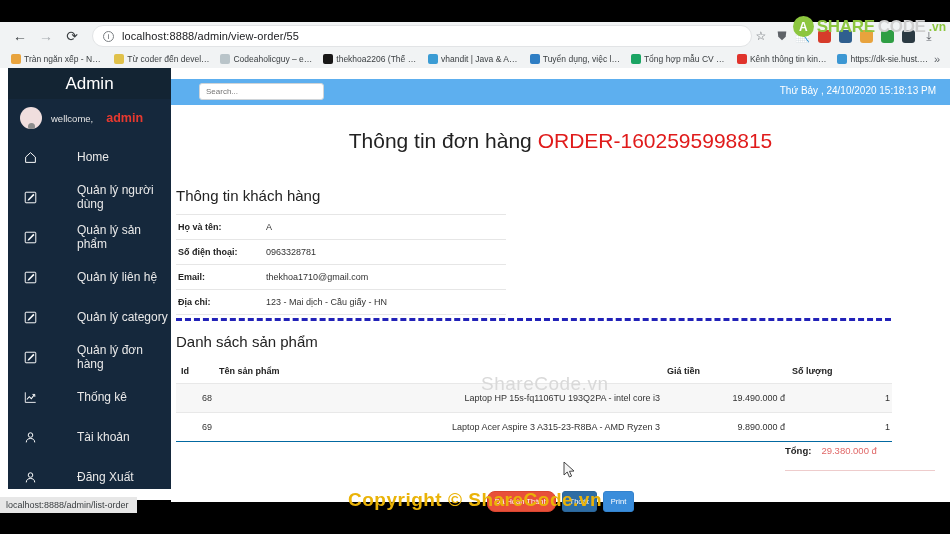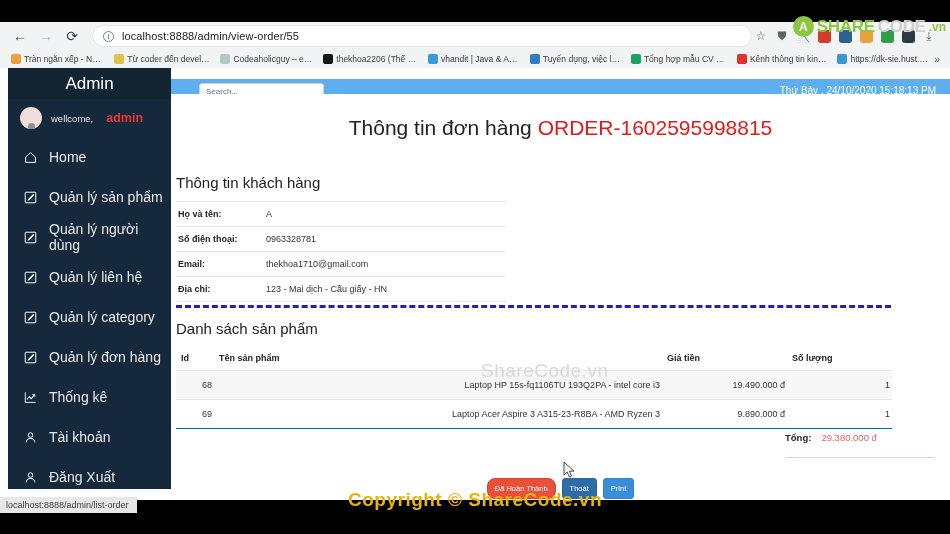--- a/index.html
+++ b/index.html
@@ -51,31 +51,31 @@
               display:flex; align-items:center; justify-content:center; font-weight:400; }
   .sb-user { display:flex; align-items:center; gap:9px; padding:8px 0 8px 12px; }
   .avatar { width:22px; height:22px; border-radius:50%; background:#f0dede;
             display:flex; align-items:flex-end; justify-content:center; overflow:hidden; flex:none; }
   .avatar .head { width:7px; height:7px; border-radius:50%; background:#8d8d8d; margin-bottom:-1px;
                   box-shadow: 0 9px 0 2px #8d8d8d; }
   .sb-user .w { font-size:9.5px; color:#e6e6e6; }
   .sb-user .a { font-size:12.5px; color:#e8392f; font-weight:600; margin-left:4px; }
   .sb-item { display:flex; align-items:center; gap:12px; height:40px; padding-left:15px; cursor:default; }
   .sb-item .ico { width:14px; height:14px; flex:none; color:#fff; display:flex; align-items:center; justify-content:center; }
-  .sb-item .lbl { font-size:14px; color:#e9e9e9; }
+  .sb-item .lbl { font-size:12px; color:#e9e9e9;margin-left:28px; }
 
   
   .topbar { position:absolute; left:171px; top:11px; width:779px; height:26px; background:#5dafef; }
   .search { position:absolute; left:28px; top:4px; width:125px; height:17px; background:#fff;
             border:1px solid #cfd4d8; border-radius:3px; font-size:8px; color:#9aa0a6;
             padding:0 6px; font-family:"Liberation Sans", sans-serif; }
   .datetime { position:absolute; right:14px; top:6px; font-size:10px; color:#fff; }
 
   
-  .content { position:absolute; left:171px; top:26px; width:779px; height:395px; background:#fff; }
+  .content { position:absolute; left:171px; top:39px; width:779px; height:395px; background:#fff; }
   .page-title { text-align:center; margin-top:22px; font-size:21px; font-weight:400; color:#222; }
   .page-title .ord { color:#e01b1b; }
 
   .sec-title { font-size:15px; font-weight:400; color:#222; }
   .cust-block { position:absolute; left:5px; top:80px; width:330px; }
   .cust-table { width:100%; border-collapse:collapse; margin-top:10px; }
   .cust-table td { border-top:1px solid #e6e6e6; padding:7px 0 7px 2px; font-size:9px; color:#333; }
   .cust-table td.k { width:88px; font-weight:bold; color:#222; }
   .cust-table tr:last-child td { border-bottom:1px solid #e6e6e6; }
 
@@ -221,30 +221,30 @@
             </span>
             <span class="lbl">Home</span>
           </div>
           <div class="sb-item">
             <span class="ico">
               <svg viewBox="0 0 16 16" width="13" height="13">
                 <rect x="1.5" y="1.5" width="13" height="13" rx="1" fill="none" stroke="#fff" stroke-width="1.2"></rect>
                 <path d="M11.5 3.5 L5 10 L4.4 12 L6.4 11.4 L12.9 4.9 Z" fill="#fff"></path>
               </svg>
             </span>
+            <span class="lbl">Quản lý người dùng</span>
+          </div>
+          <div class="sb-item">
+            <span class="ico">
+              <svg viewBox="0 0 16 16" width="13" height="13">
+                <rect x="1.5" y="1.5" width="13" height="13" rx="1" fill="none" stroke="#fff" stroke-width="1.2"></rect>
+                <path d="M11.5 3.5 L5 10 L4.4 12 L6.4 11.4 L12.9 4.9 Z" fill="#fff"></path>
+              </svg>
+            </span>
             <span class="lbl">Quản lý sản phẩm</span>
-          </div>
-          <div class="sb-item">
-            <span class="ico">
-              <svg viewBox="0 0 16 16" width="13" height="13">
-                <rect x="1.5" y="1.5" width="13" height="13" rx="1" fill="none" stroke="#fff" stroke-width="1.2"></rect>
-                <path d="M11.5 3.5 L5 10 L4.4 12 L6.4 11.4 L12.9 4.9 Z" fill="#fff"></path>
-              </svg>
-            </span>
-            <span class="lbl">Quản lý người dùng</span>
           </div>
           <div class="sb-item">
             <span class="ico">
               <svg viewBox="0 0 16 16" width="13" height="13">
                 <rect x="1.5" y="1.5" width="13" height="13" rx="1" fill="none" stroke="#fff" stroke-width="1.2"></rect>
                 <path d="M11.5 3.5 L5 10 L4.4 12 L6.4 11.4 L12.9 4.9 Z" fill="#fff"></path>
               </svg>
             </span>
             <span class="lbl">Quản lý liên hệ</span>
           </div>

